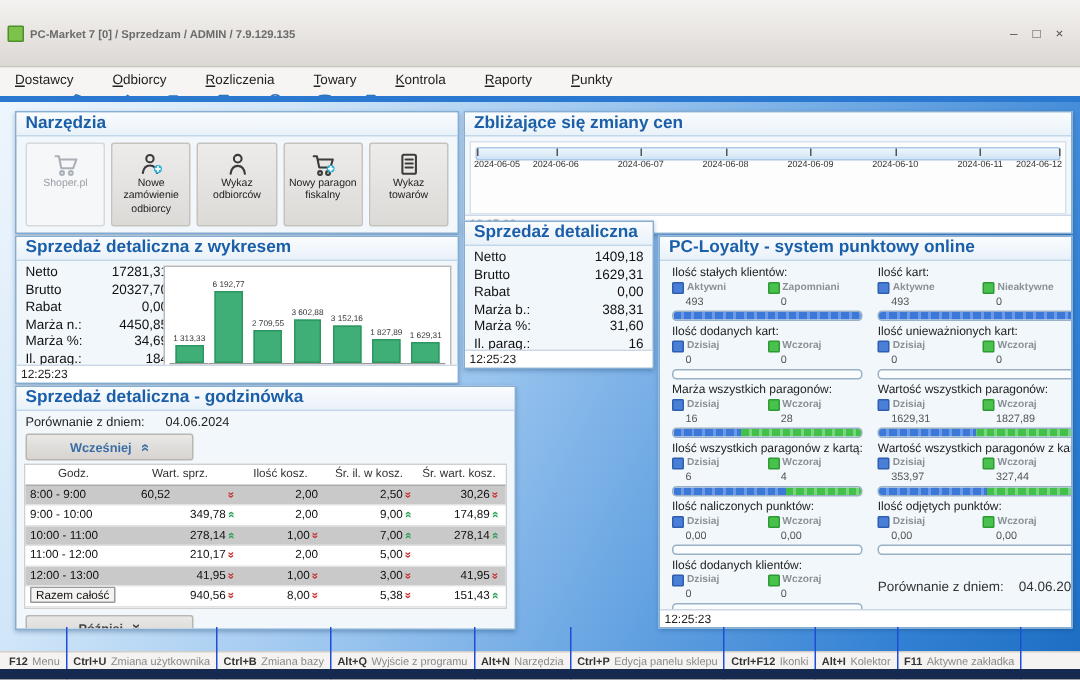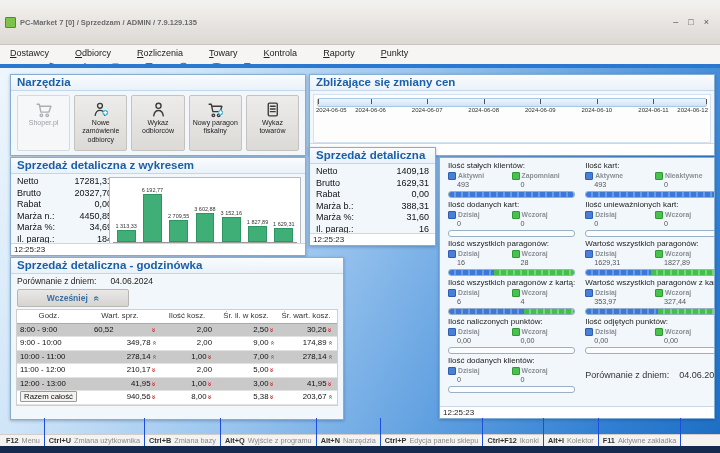--- a/index.html
+++ b/index.html
@@ -390,20 +390,21 @@
             <div class="srow">
               <span>Il. parag.:</span>
               <span>16</span>
             </div>
           </div>
         </div>
       <div class="pstatus">12:25:23</div>
     </div>
 
     <div class="panel" style="left:439px;top:89px;width:274px;height:260px;">
+      <div class="phead">PC-Loyalty - system punktowy online</div>
       <div class="pbody">
           <div class="loy-grid" id="loy-grid">
             <div class="loy-sec">
               <div class="loy-title">Ilość stałych klientów:</div>
               <div class="loy-pair">
                 <div class="loy-half">
                   <div class="lrow">
                     <span class="licon blue"></span>
                     <span>Aktywni</span>
                   </div>
@@ -477,21 +478,21 @@
                   <div class="lrow">
                     <span class="licon green"></span>
                     <span>Wczoraj</span>
                   </div>
                   <div class="lval">0</div>
                 </div>
               </div>
               <div class="loy-bar"></div>
             </div>
             <div class="loy-sec">
-              <div class="loy-title">Ilość wszystkich paragonów:</div>
+              <div class="loy-title">Marża wszystkich paragonów:</div>
               <div class="loy-pair">
                 <div class="loy-half">
                   <div class="lrow">
                     <span class="licon blue"></span>
                     <span>Dzisiaj</span>
                   </div>
                   <div class="lval">16</div>
                 </div>
                 <div class="loy-half">
                   <div class="lrow">
@@ -763,25 +764,29 @@
               </span>
               <span class="hcell num" style="width: 56px;">
                 <span>8,00</span>
                 <span class="arr down">«</span>
               </span>
               <span class="hcell num" style="width: 62px;">
                 <span>5,38</span>
                 <span class="arr down">«</span>
               </span>
               <span class="hcell num" style="width: 58px;">
-                <span>203,67</span>
+                <span>151,43</span>
                 <span class="arr up">«</span>
               </span>
             </div>
           </div>
+        <div class="gbtn" style="margin-top:4px;color:#444;">
+          <span>Później</span>
+          <span class="chev down">«</span>
+        </div>
       </div>
     </div>
 
   </div>
 
   <div class="statusbar" id="statusbar">
       <span class="hint"><b>F12</b><span>Menu</span></span>
       <span class="hint"><b>Ctrl+U</b><span>Zmiana użytkownika</span></span>
       <span class="hint"><b>Ctrl+B</b><span>Zmiana bazy</span></span>
       <span class="hint"><b>Alt+Q</b><span>Wyjście z programu</span></span>

